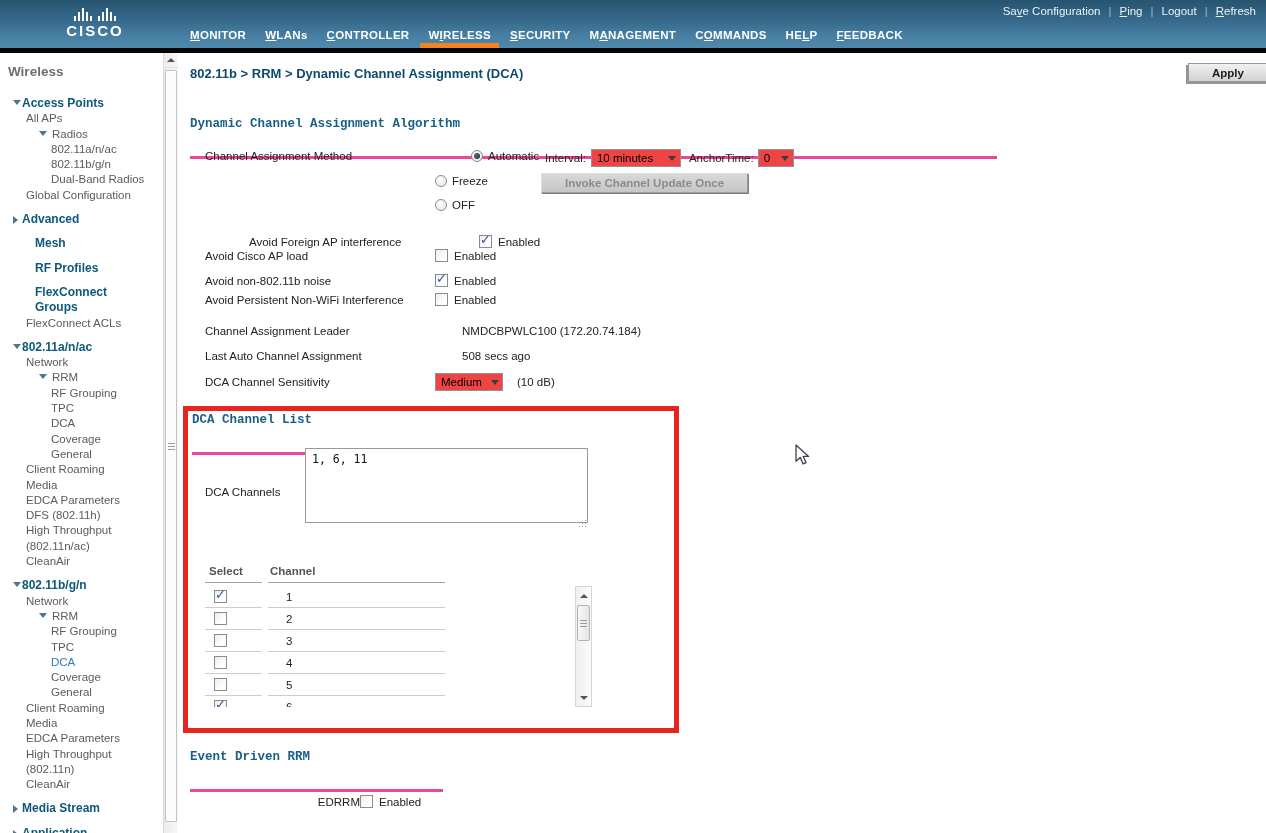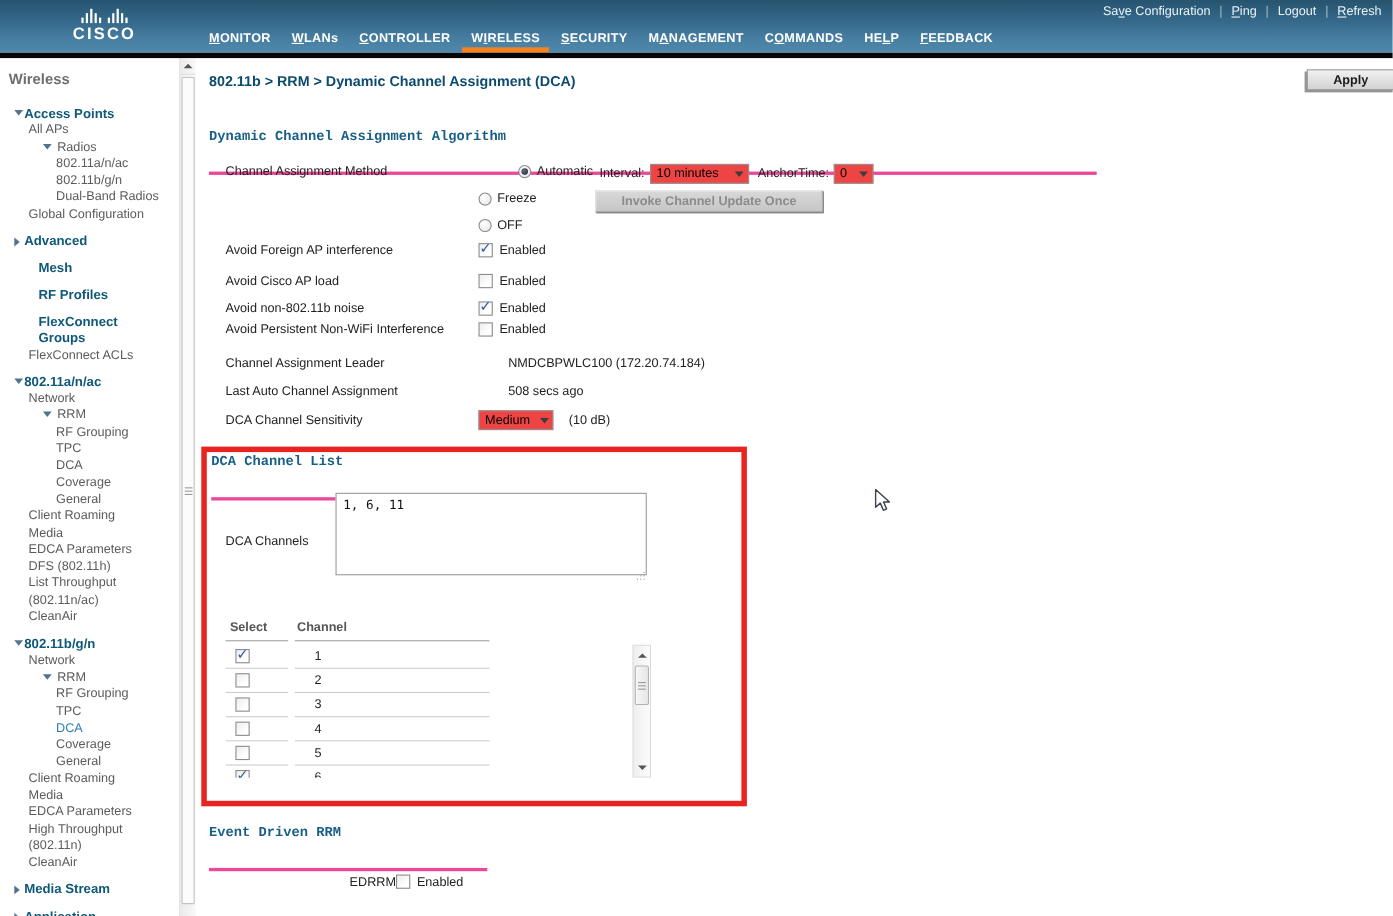--- a/index.html
+++ b/index.html
@@ -264,21 +264,21 @@
       <div class="tn ind1">
         <span class="lbl">Media</span>
       </div>
       <div class="tn ind1">
         <span class="lbl">EDCA Parameters</span>
       </div>
       <div class="tn ind1">
         <span class="lbl">DFS (802.11h)</span>
       </div>
       <div class="tn ind1">
-        <span class="lbl" style="max-width: 105px;">List Throughput (802.11n/ac)</span>
+        <span class="lbl" style="max-width: 105px;">High Throughput (802.11n/ac)</span>
       </div>
       <div class="tn ind1">
         <span class="lbl">CleanAir</span>
       </div>
       <div class="tn tn-head gap">
         <span class="arr">
           <span class="tri-d"></span>
         </span>
         <span class="lbl">802.11b/g/n</span>
       </div>
@@ -379,21 +379,21 @@
     <span class="fval" style="margin-left:8px;">AnchorTime:</span>
     <span class="fselect" style="margin-left:4px;width:36px;justify-content:space-between;">
       <span>0</span>
         <span class="fs-arr"></span>
     </span>
   </div>
 
   <button class="btn invoke-btn">Invoke Channel Update Once</button>
 
   <div id="check-rows">
-      <div class="frow" style="top: 168px;">
+      <div class="frow" style="top: 182px; margin-left: 44px;">
         <div class="flabel">Avoid Foreign AP interference</div>
         <span class="cb on"></span>
         <span class="cbtext">Enabled</span>
       </div>
       <div class="frow" style="top: 196px;">
         <div class="flabel">Avoid Cisco AP load</div>
         <span class="cb"></span>
         <span class="cbtext">Enabled</span>
       </div>
       <div class="frow" style="top: 221px;">

